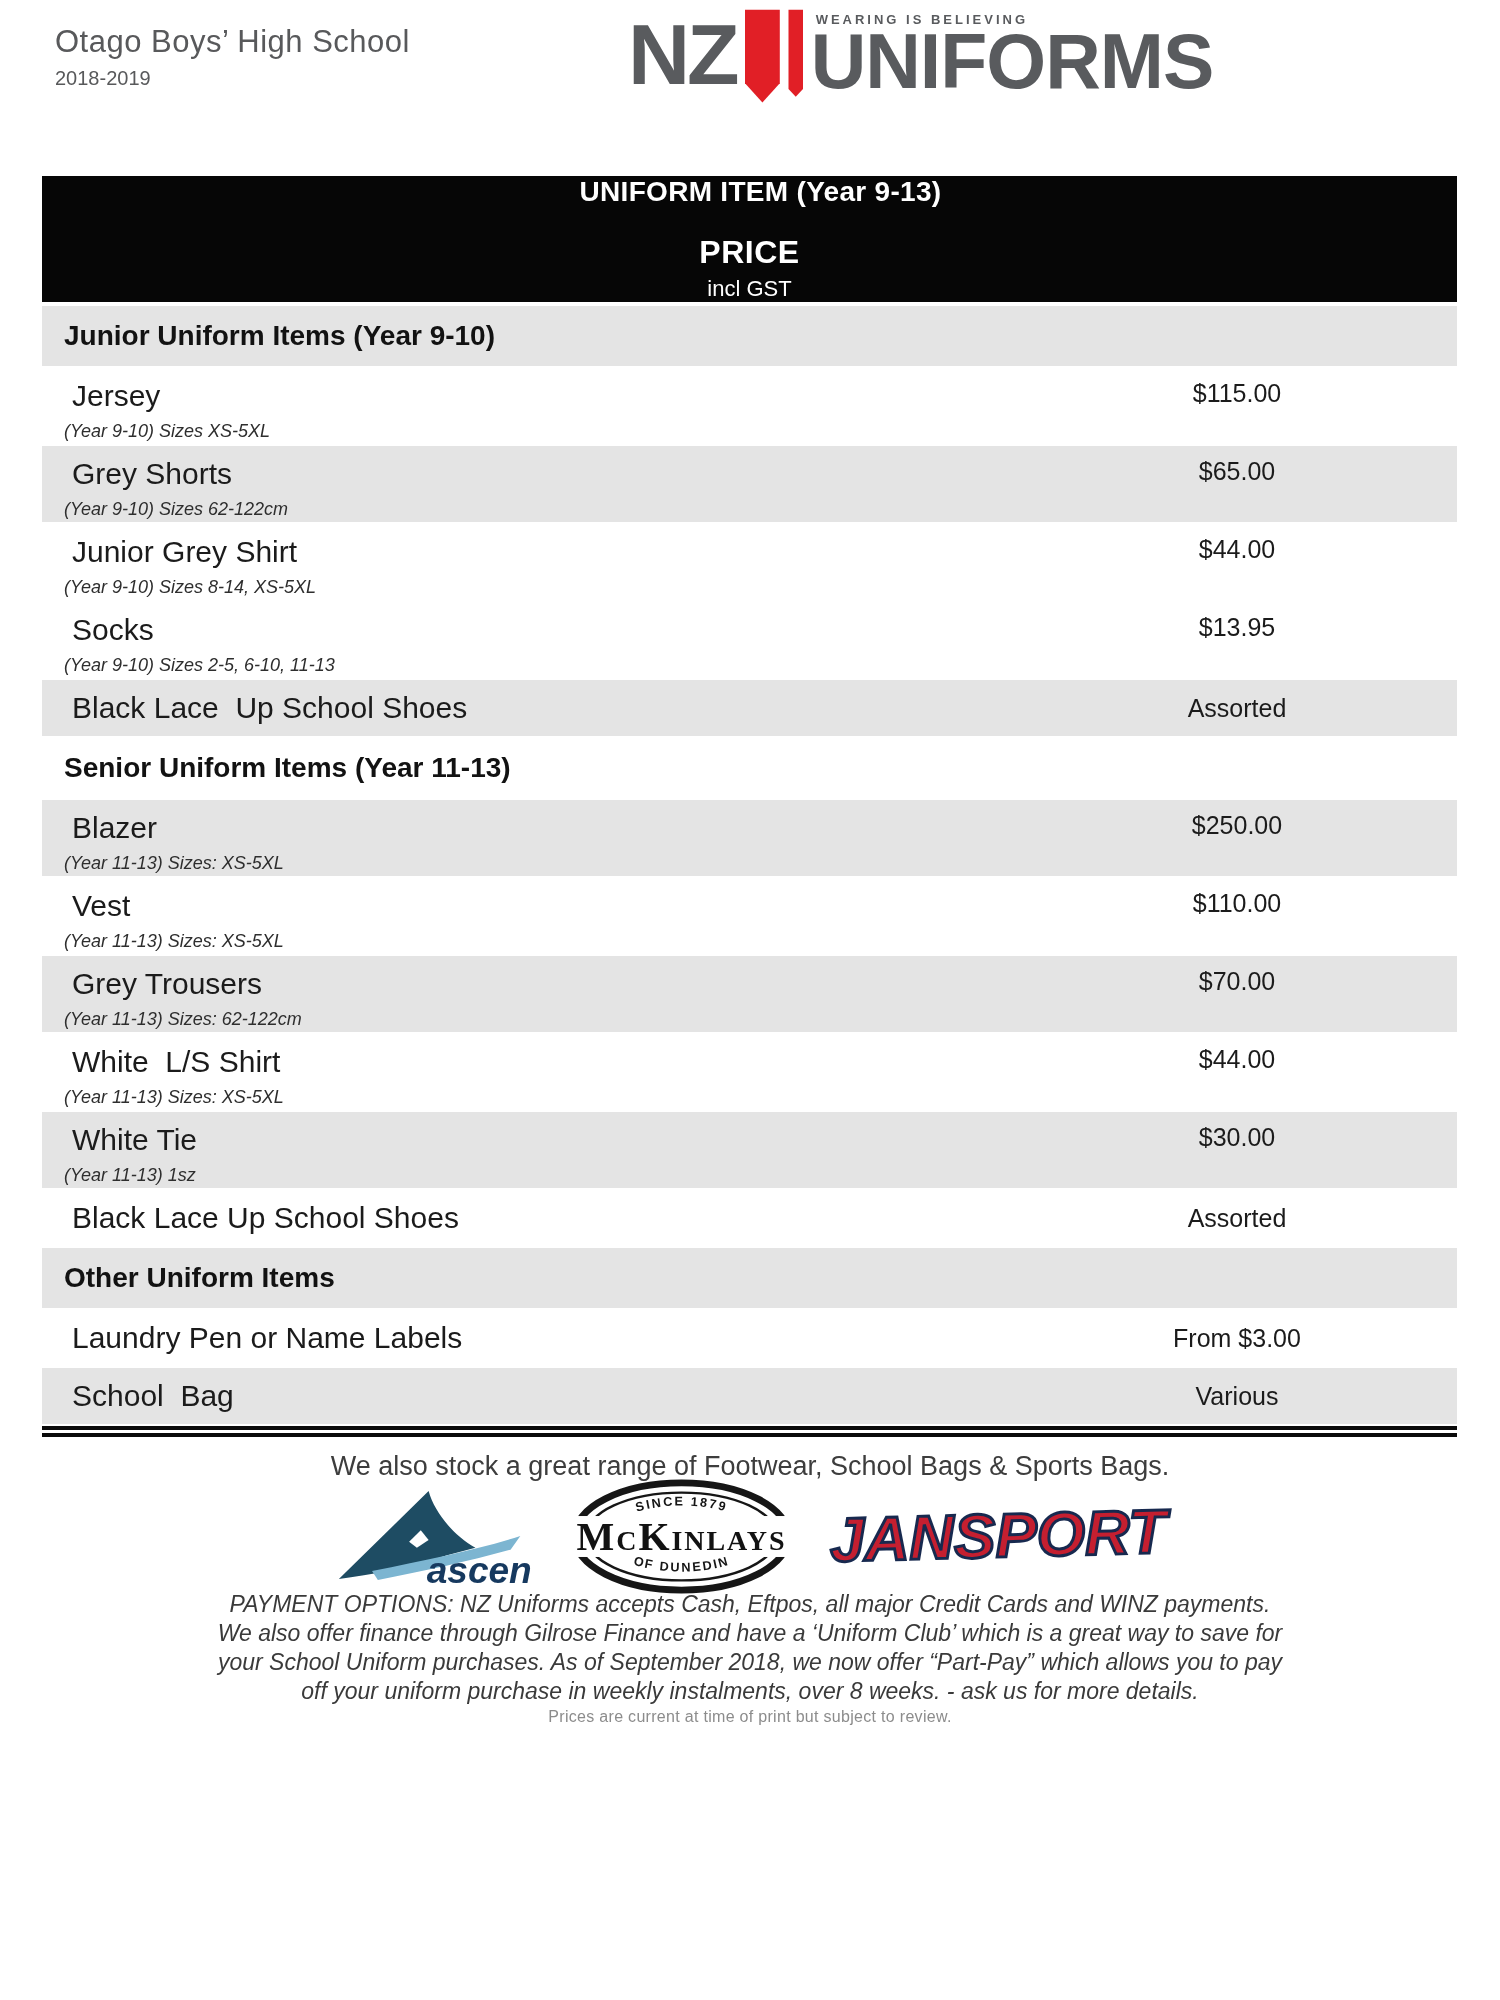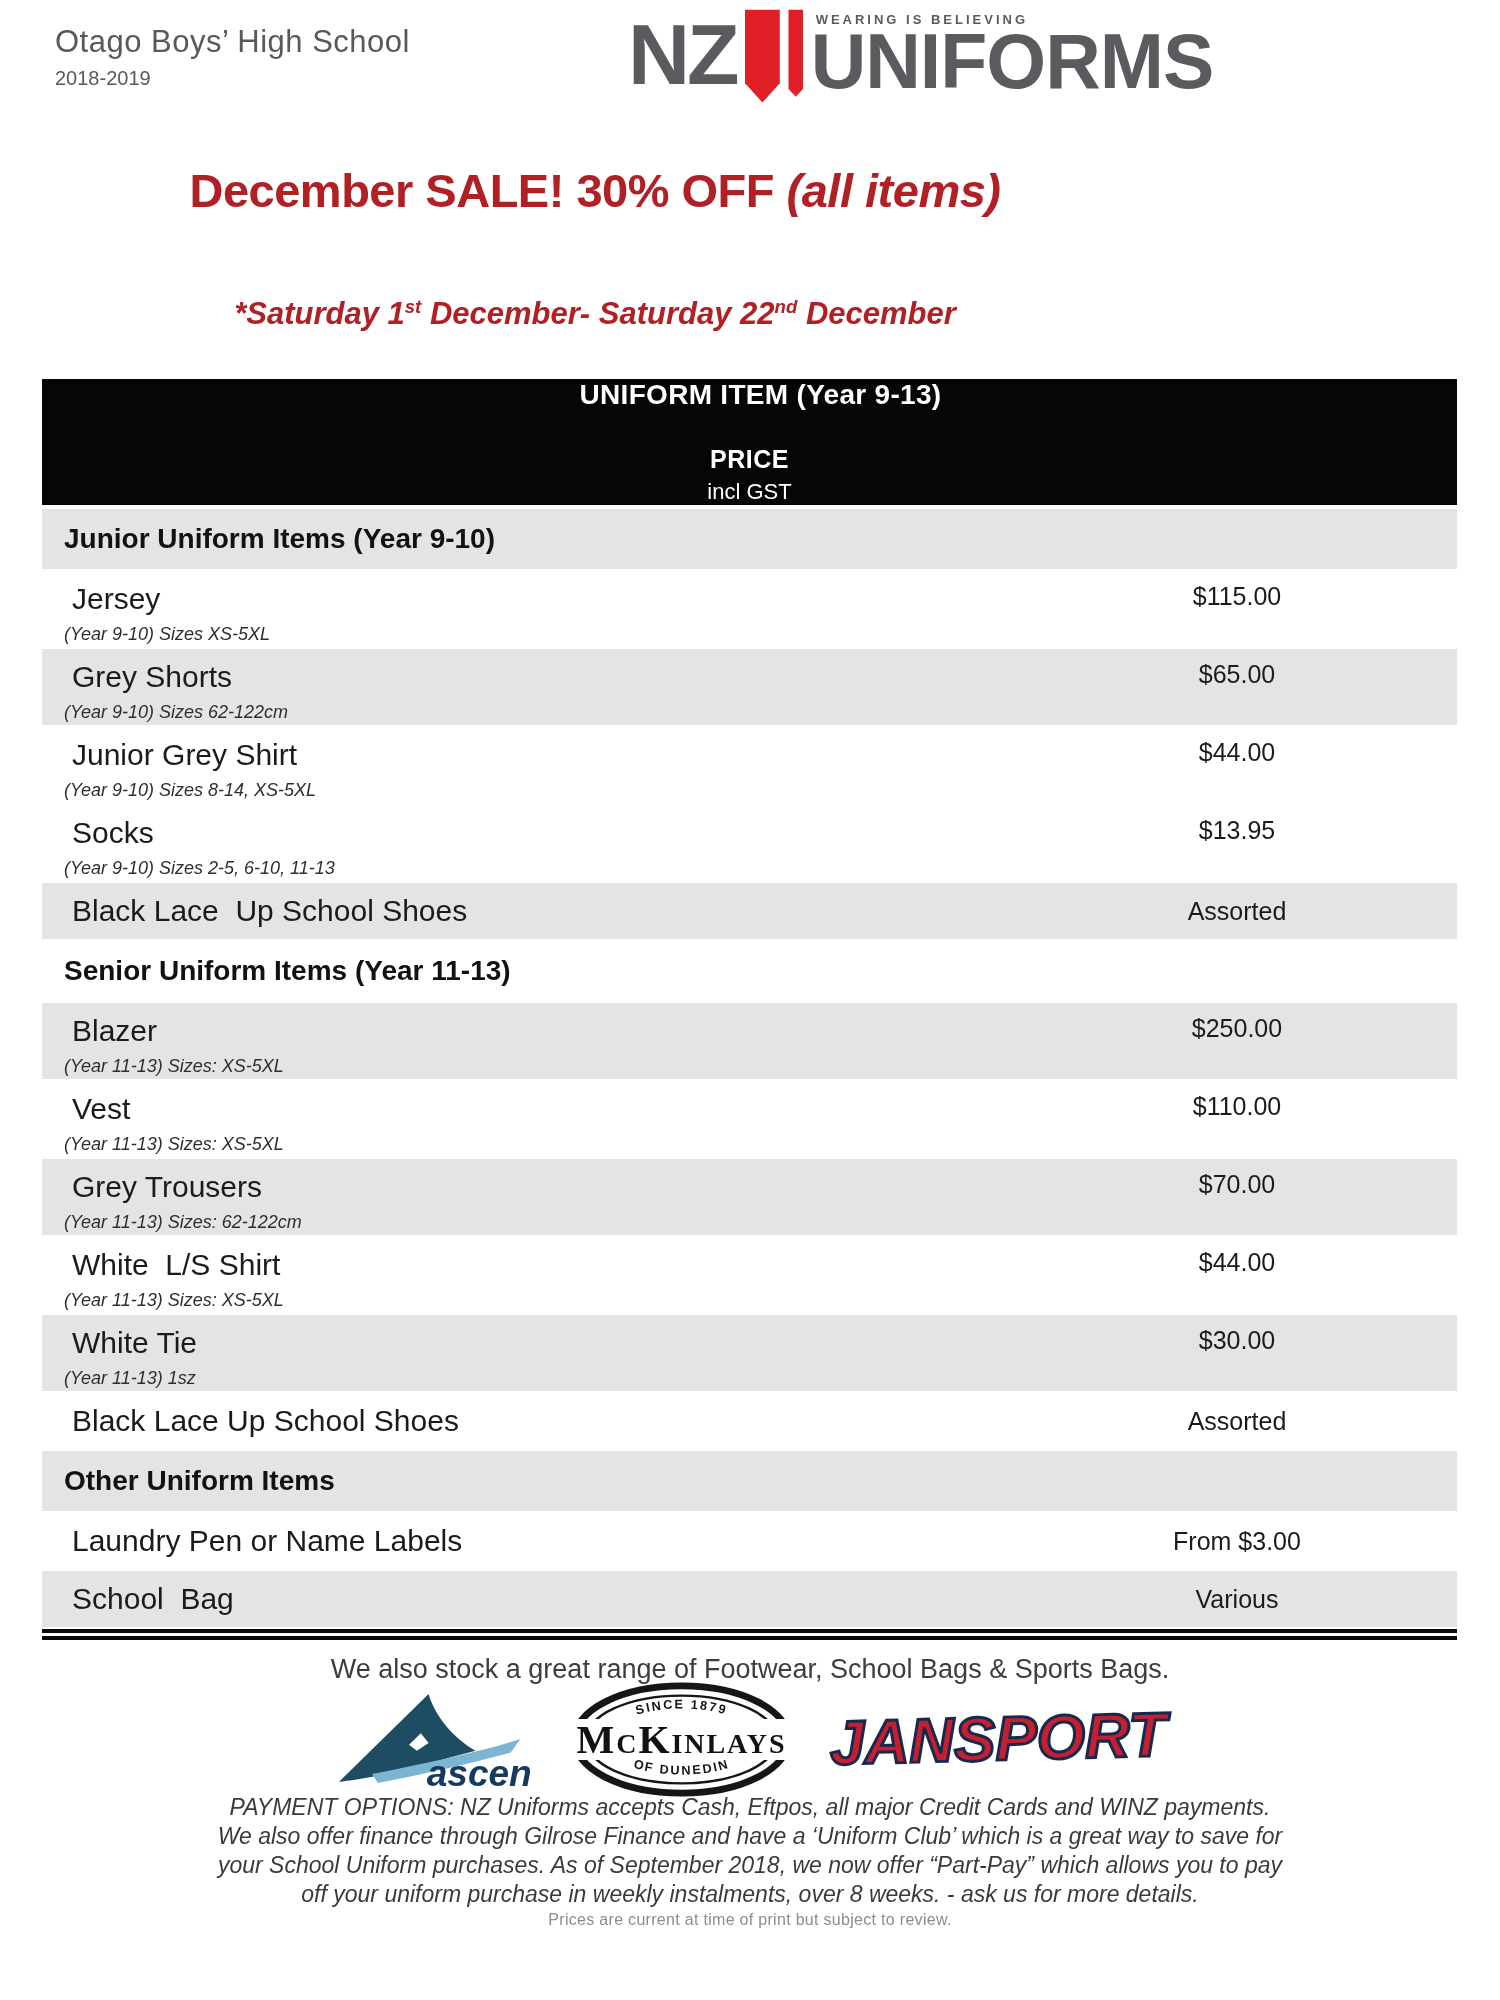--- a/index.html
+++ b/index.html
@@ -24,21 +24,21 @@
   .headline{margin:34px 0 0;font-size:47px;font-weight:800;color:var(--accent_red,#b12025);letter-spacing:-.5px;line-height:54px;}
   .headline em{font-style:italic;}
   .dates{margin-top:70px;font-size:31px;font-weight:700;font-style:italic;color:var(--accent_red,#b12025);line-height:38px;}
   .dates sup{font-size:60%;}
 
   
   .table{margin:46px 0 0 42px;width:1415px;}
   .thead{background:#060606;height:126px;display:flex;align-items:center;flex-direction:column;}
   .th-item{flex:1;color:#fff;font-size:28px;font-weight:700;padding-left:22px;letter-spacing:.3px;}
   .th-price{width:440px;text-align:center;color:#fff;}
-  .price-label{font-size:25px;font-weight:700;letter-spacing:.5px;}
+  .price-label{font-size:32px;font-weight:700;letter-spacing:.5px;}
   .price-sub{font-size:22px;margin-top:5px;font-weight:400;}
   .tbody{margin-top:4px;border-bottom:11px double #0a0a0a;}
   .trow{display:flex;box-sizing:border-box;border-bottom:2px solid #fff;}
   .trow.shaded{background:var(--row_shade,#e4e4e4);}
   .trow.section{height:62px;align-items:center;}
   .sec-name{font-size:28px;font-weight:700;color:#121212;padding-left:22px;}
   .trow.item{height:78px;align-items:flex-start;padding-top:11px;}
   .trow.item.single{height:58px;align-items:center;padding-top:0;}
   .item-main{flex:1;padding-left:22px;}
   .item-name{font-size:30px;color:#1b1b1b;white-space:pre-wrap;margin-left:8px;}
@@ -71,24 +71,20 @@
         <polygon points="0,0 36,0 36,76 18,96 0,76"></polygon>
         <polygon points="45,0 60,0 60,82 52.5,90 45,82"></polygon>
       </svg>
       <div class="brand-stack">
         <div class="tagline">WEARING IS BELIEVING</div>
         <div class="brand">UNIFORMS</div>
       </div>
     </div>
   </header>
 
-  <div class="sale-block">
-    <h1 class="headline"><span>December SALE! 30% OFF </span><em>(all items)</em></h1>
-    <div class="dates"><span>*Saturday 1</span><sup>st</sup><span> December- Saturday 22</span><sup>nd</sup><span> December</span></div>
-  </div>
 
   <div class="table">
     <div class="thead">
       <div class="th-item">UNIFORM ITEM  (Year 9-13)</div>
       <div class="th-price">
         <div class="price-label">PRICE</div>
         <div class="price-sub">incl GST</div>
       </div>
     </div>
     <div class="tbody">

